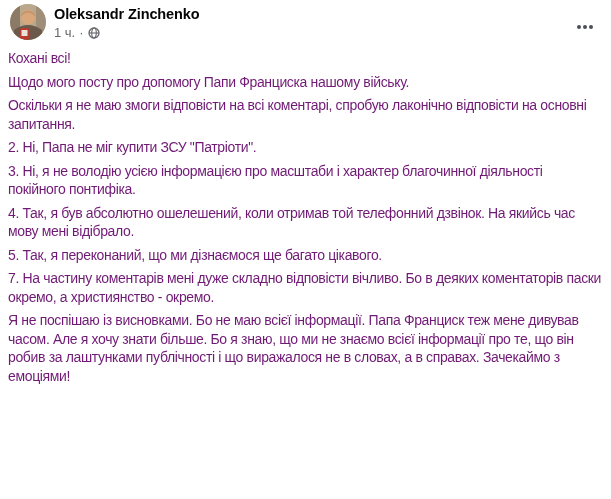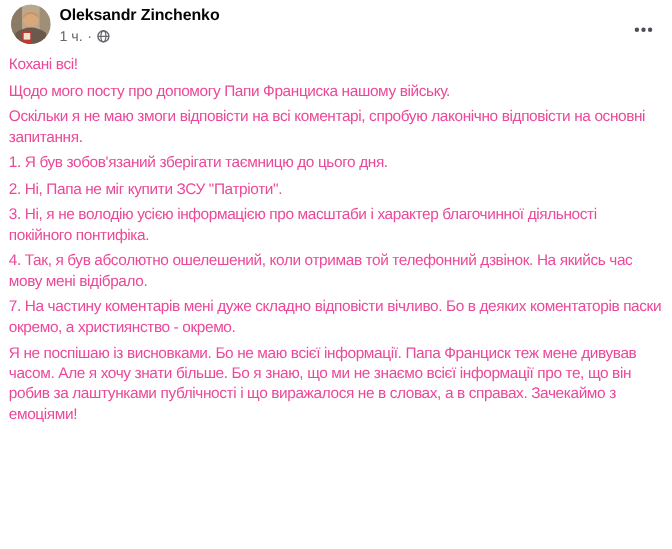--- a/index.html
+++ b/index.html
@@ -69,21 +69,21 @@
     justify-content: center;
   }
   .post-body {
     padding: 6px 8px 0 8px;
   }
   .post-body p {
     margin: 0 0 5px 0;
     font-size: 14px;
     line-height: 18.5px;
     letter-spacing: -0.35px;
-    color: #ec4899;
+    color: #701a75;
     white-space: pre-wrap;
   }
 </style>
 </head>
 <body>
 
 <div class="post">
   <div class="post-header">
     <div class="avatar">
       <svg width="36" height="36" viewBox="0 0 36 36">
@@ -124,20 +124,20 @@
         <circle cx="10" cy="10" r="2" fill="#4b4f56"></circle>
         <circle cx="16" cy="10" r="2" fill="#4b4f56"></circle>
       </svg>
     </button>
   </div>
 
   <div class="post-body">
     <p>Кохані всі!</p>
     <p>Щодо мого посту про допомогу Папи Франциска нашому війську.</p>
     <p>Оскільки я не маю змоги відповісти на всі коментарі, спробую лаконічно відповісти на основні запитання.</p>
-    <p>1. Я був зобов'язаний зберігати таємницю до цього дня.</p>
     <p>2. Ні, Папа не міг купити ЗСУ "Патріоти".</p>
     <p>3. Ні, я не володію усією інформацією про масштаби і характер благочинної діяльності покійного понтифіка.</p>
     <p>4. Так, я був абсолютно ошелешений, коли отримав той телефонний дзвінок. На якийсь час мову мені відібрало.</p>
+    <p>5. Так, я переконаний, що ми дізнаємося ще багато цікавого.</p>
     <p>7. На частину коментарів мені дуже складно відповісти вічливо. Бо в деяких коментаторів паски окремо, а християнство - окремо.</p>
     <p>Я не поспішаю із висновками. Бо не маю всієї інформації. Папа Франциск теж мене дивував часом. Але я хочу знати більше. Бо я знаю, що ми не знаємо всієї інформації про те, що він робив за лаштунками публічності і що виражалося не в словах, а в справах. Зачекаймо з емоціями!</p>
   </div>
 </div>
 
 </body></html>

